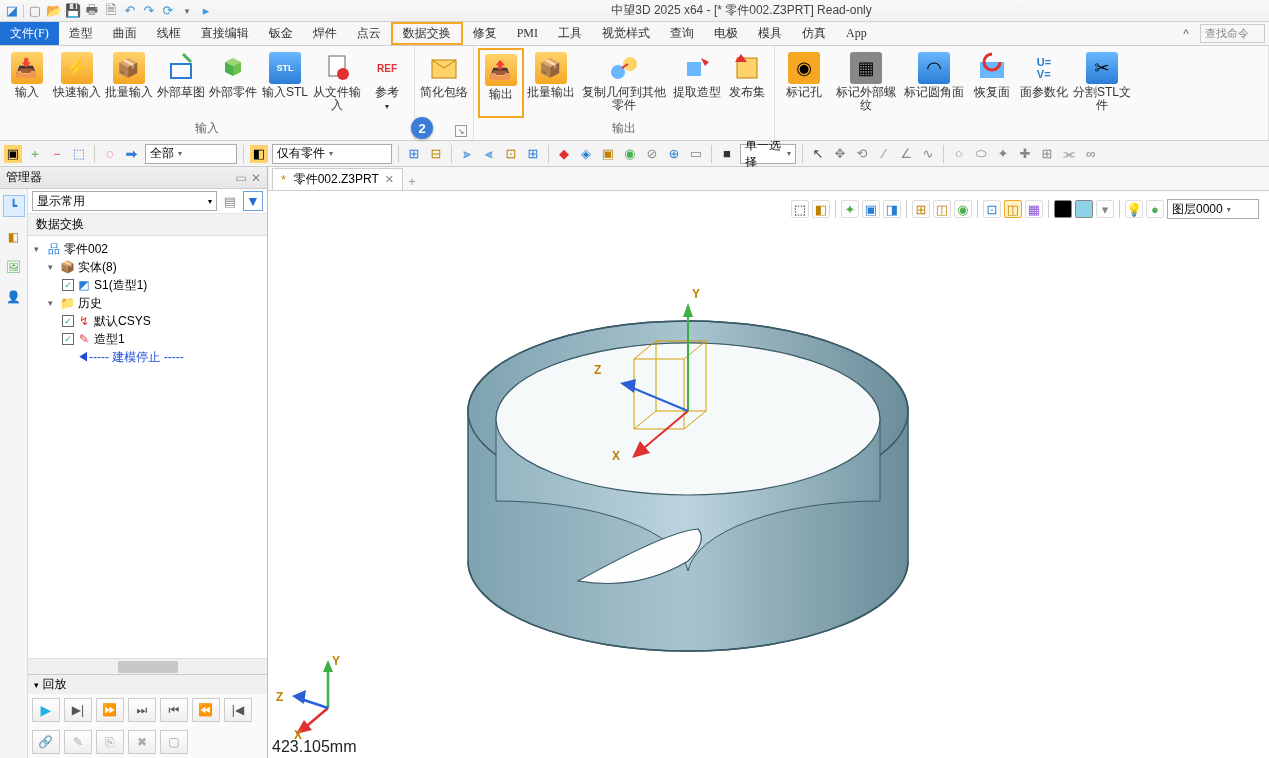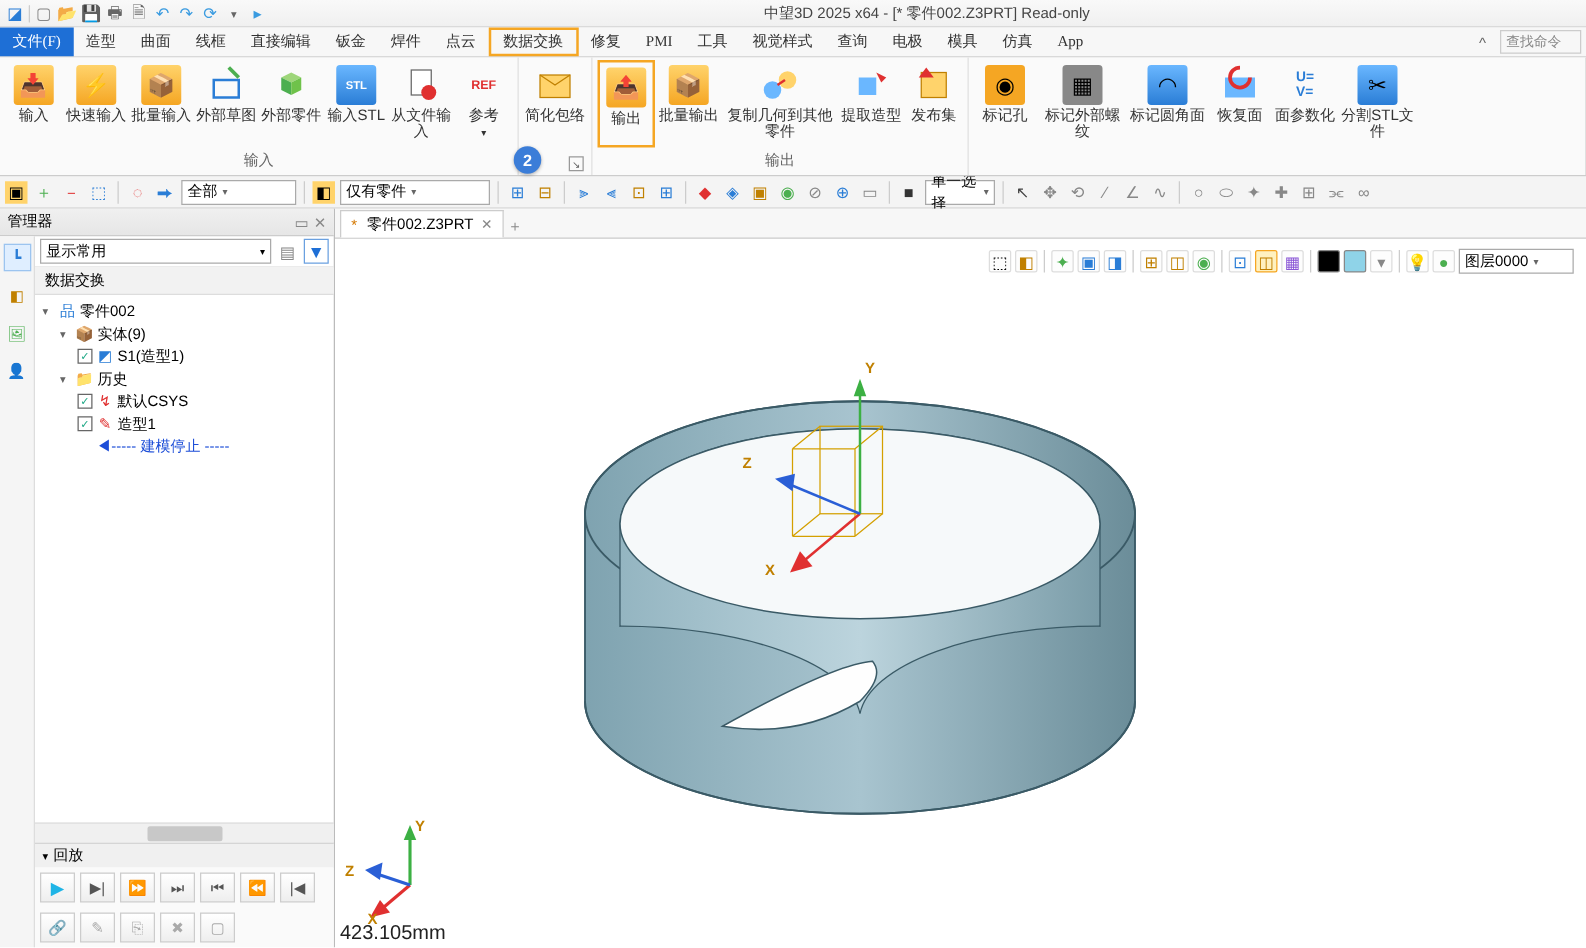--- a/index.html
+++ b/index.html
@@ -377,21 +377,21 @@
         <div class="mgr-subhead">数据交换</div>
         <div class="tree">
           <div class="node ind0">
               <span class="caret">▾</span>
               <span class="node-icon" style="color:#2a7dd6">品</span>
               <span>零件002</span>
             </div>
           <div class="node ind1">
               <span class="caret">▾</span>
               <span class="node-icon" style="color:#c08000">📦</span>
-              <span>实体(9)</span>
+              <span>实体(8)</span>
             </div>
           <div class="node ind2">
               <span class="chk">✓</span>
               <span class="node-icon" style="color:#2a7dd6">◩</span>
               <span>S1(造型1)</span>
             </div>
           <div class="node ind1">
               <span class="caret">▾</span>
               <span class="node-icon" style="color:#c08000">📁</span>
               <span>历史</span>

